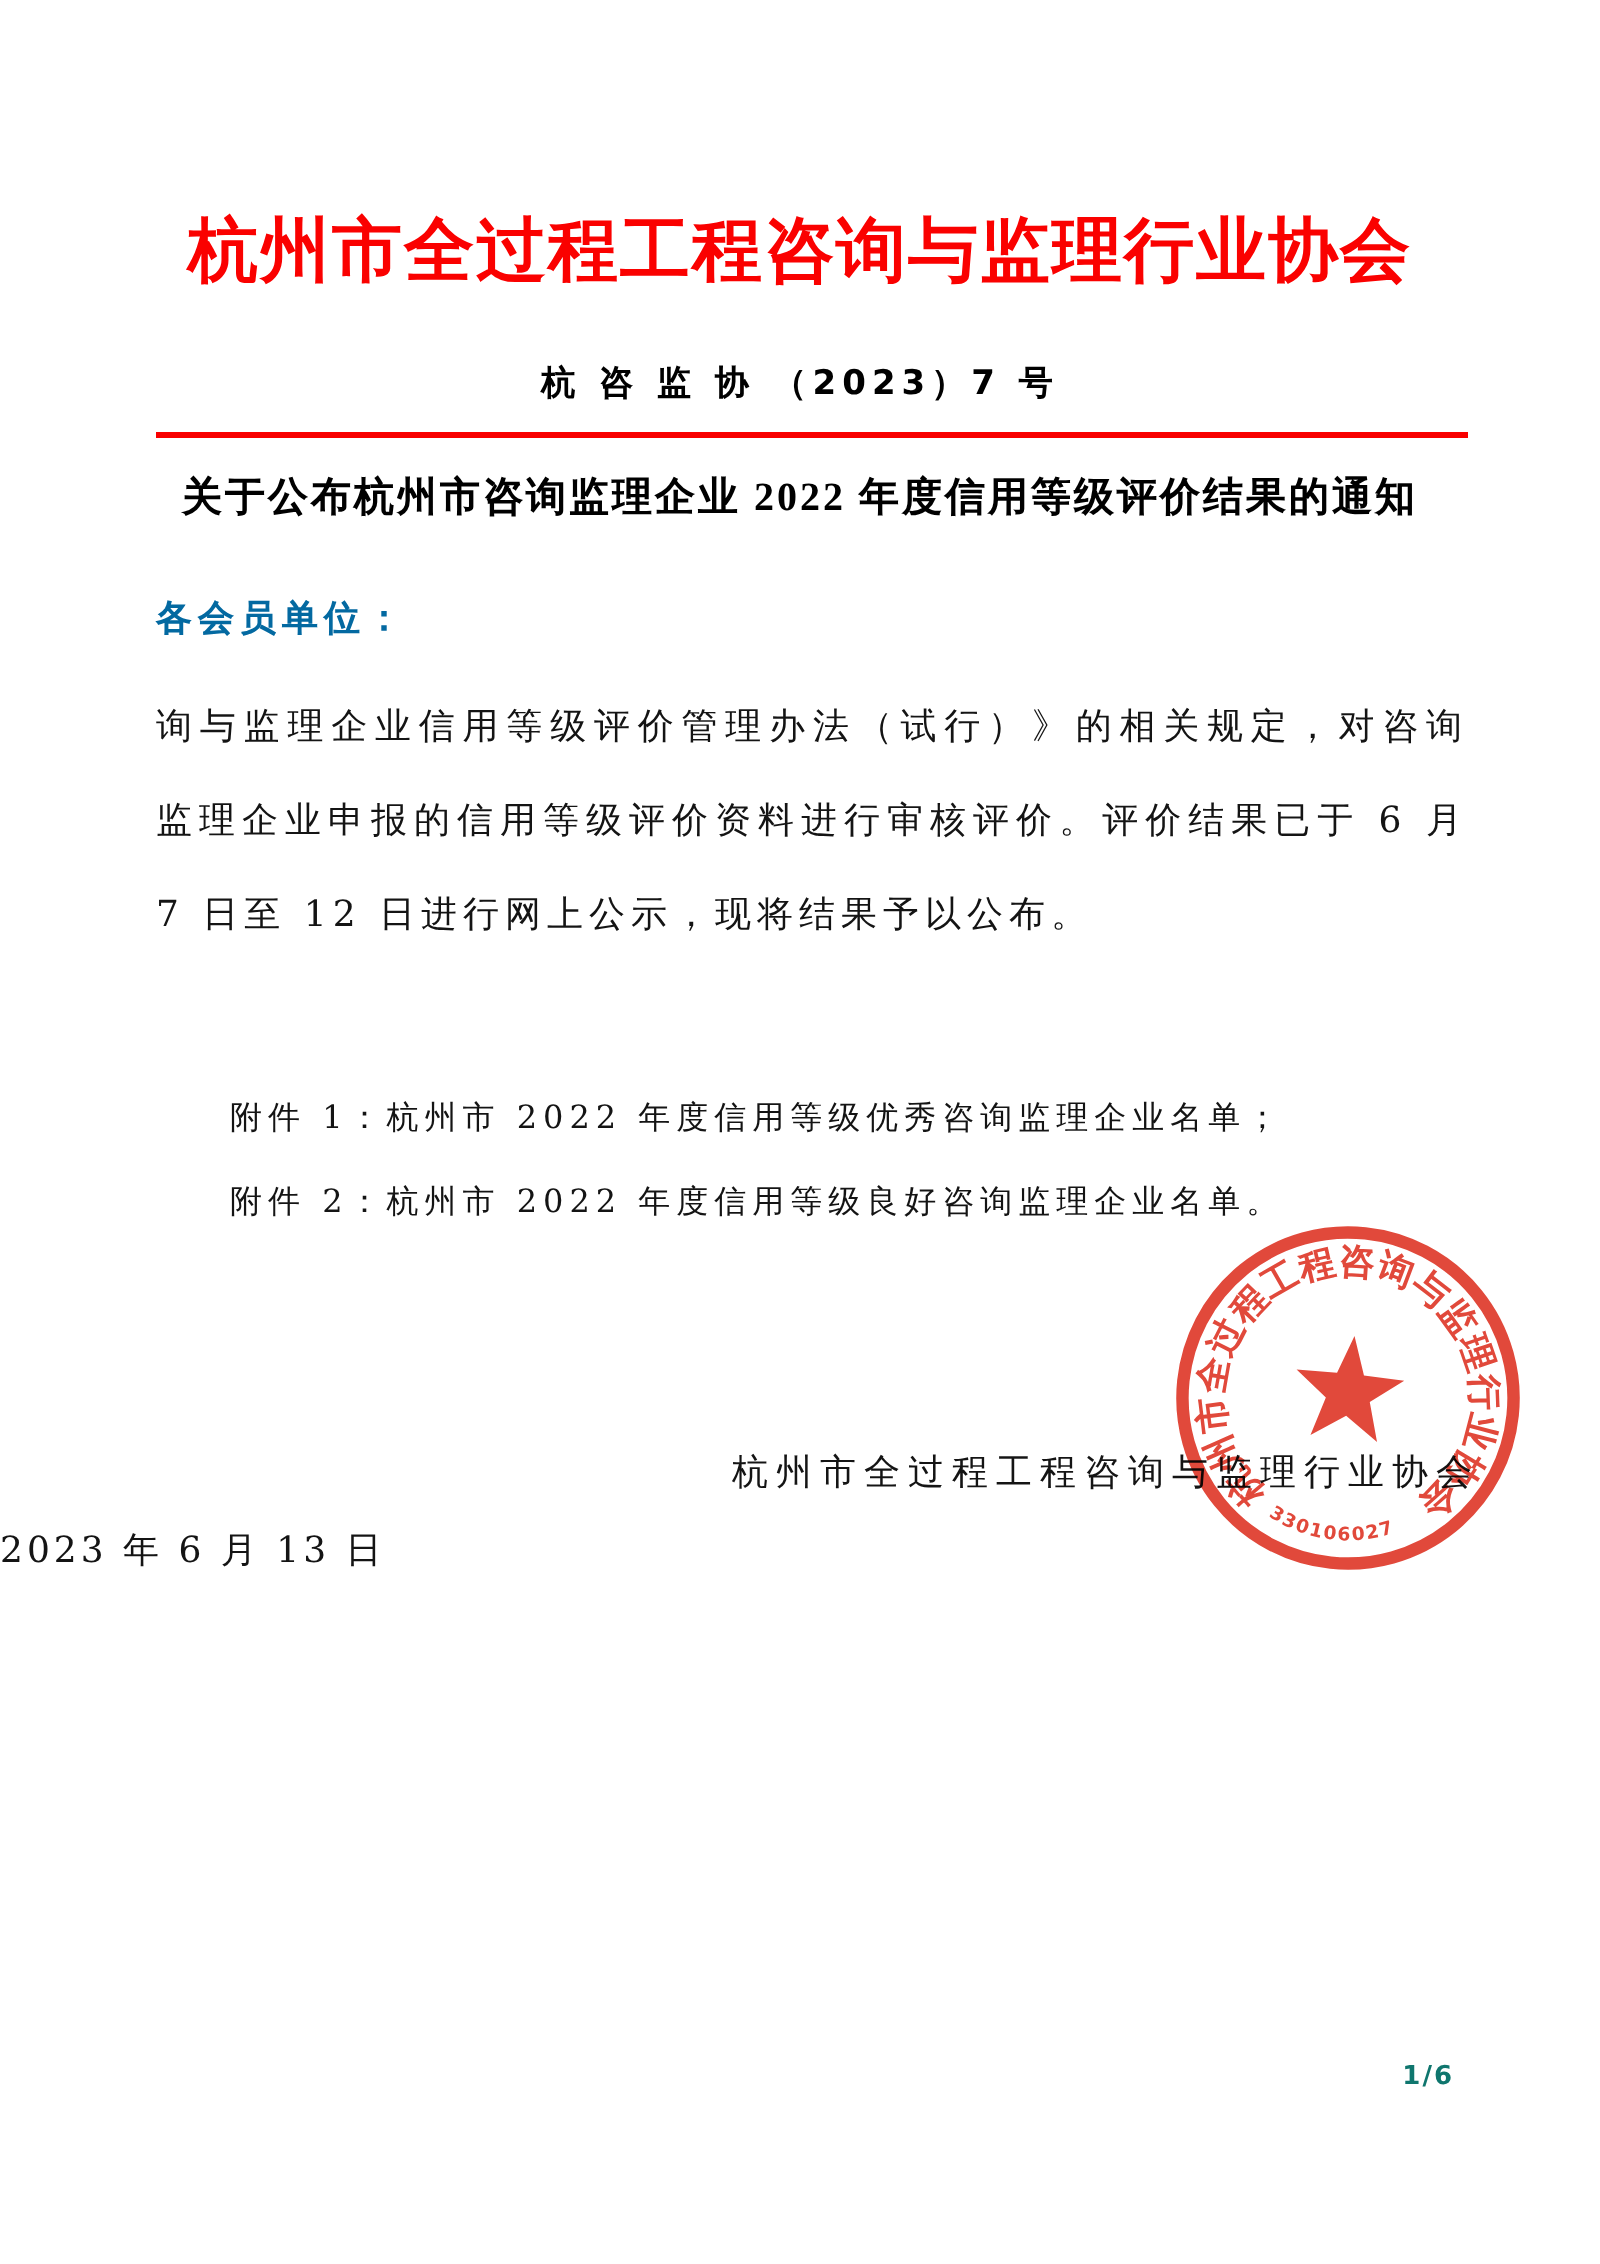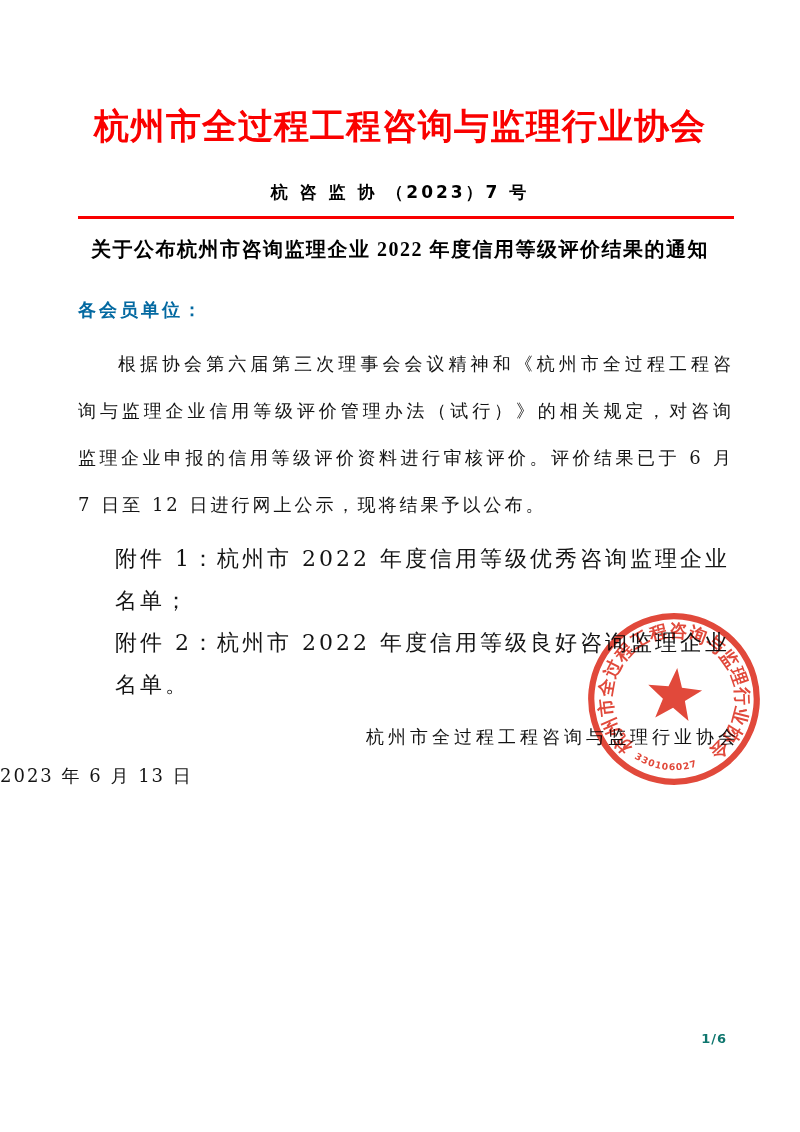--- a/index.html
+++ b/index.html
@@ -73,21 +73,21 @@
     letter-spacing: 3px;
     line-height: 47px;
   }
   .pl { text-align: justify; text-align-last: justify; }
   .pl-first { text-indent: 40px; }
   .pl-last { text-align: left; text-align-last: left; }
   .attachments {
     position: absolute;
     top: 538px; left: 115px;
     width: 620px;
-    font-size: 22px;
+    font-size: 16px;
     letter-spacing: 3px;
     line-height: 42px;
   }
   .signature {
     position: absolute;
     top: 724px; left: 0;
     width: 740px;
     text-align: right;
     font-size: 18px;
     letter-spacing: 4px;
@@ -150,21 +150,20 @@
 
   <div class="doc-number">杭 咨 监 协 （2023）7 号</div>
 
   <div class="red-rule"></div>
 
   <h2 class="subject">关于公布杭州市咨询监理企业 2022 年度信用等级评价结果的通知</h2>
 
   <div class="salutation">各会员单位：</div>
 
   <div class="body-para">
-    <div class="pl pl-first">根据协会第六届第三次理事会会议精神和《杭州市全过程工程咨</div>
     <div class="pl">询与监理企业信用等级评价管理办法（试行）》的相关规定，对咨询</div>
     <div class="pl">监理企业申报的信用等级评价资料进行审核评价。评价结果已于 6 月</div>
     <div class="pl pl-last">7 日至 12 日进行网上公示，现将结果予以公布。</div>
   </div>
 
   <div class="attachments">
     <div>附件 1：杭州市 2022 年度信用等级优秀咨询监理企业名单；</div>
     <div>附件 2：杭州市 2022 年度信用等级良好咨询监理企业名单。</div>
   </div>
 

